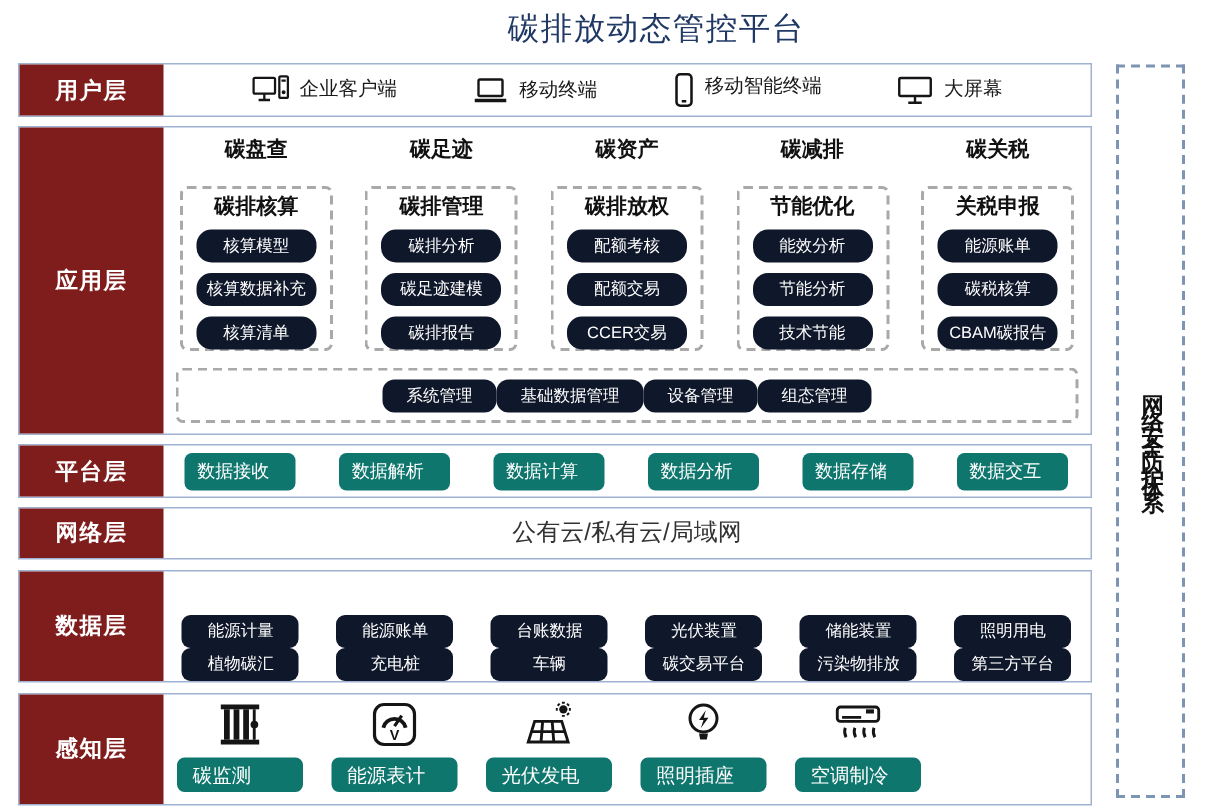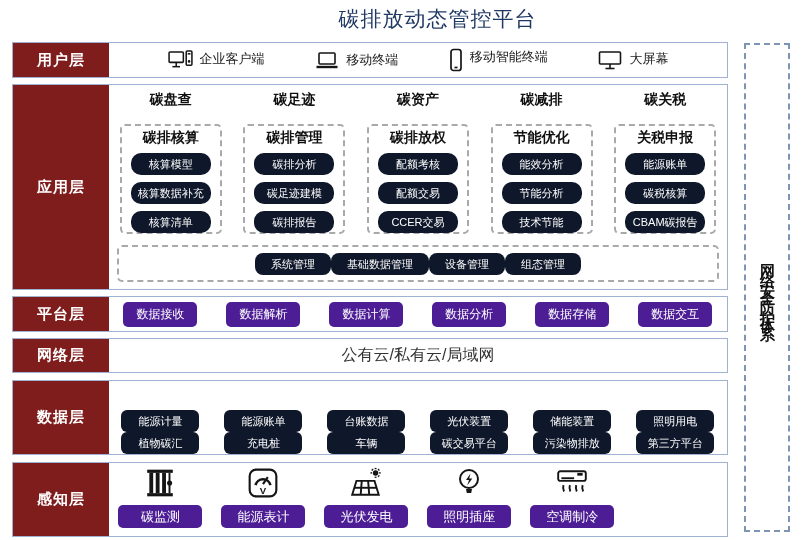--- a/index.html
+++ b/index.html
@@ -31,22 +31,22 @@
            display:flex;flex-direction:column;align-items:center;padding-top:3px;gap:7px;box-sizing:border-box}
   .app-box-title{font-size:14px;font-weight:bold;color:#111;line-height:17px}
   .pill-navy{background:#0f172a;color:#fff;font-size:11px;line-height:12px;padding:5px 6px;
              border-radius:10px;min-width:80px;text-align:center;box-sizing:border-box;white-space:nowrap}
   .mgmt-box{margin:11px 8px 0;height:37px;border:2px dashed #a9a9a9;border-radius:5px;
             display:flex;align-items:center;justify-content:center;box-sizing:border-box}
   .mgmt-box .pill-navy{min-width:0;padding:5px 16px;border-radius:8px}
 
   .platform-content{display:flex;align-items:center;height:100%}
   .pcol,.dcol{width:16.66%;display:flex;justify-content:center}
-  .pill-yellow{background:#4c1d95;color:#fff;font-size:12px;line-height:13px;padding:6px 8px;
-               border-radius:5px;min-width:74px;text-align:center;box-sizing:border-box;white-space:nowrap}
+  .pill-yellow{background:#0f766e;color:#fff;font-size:12px;line-height:13px;padding:6px 8px;
+               border-radius:5px;min-width:74px;text-align:left;box-sizing:border-box;white-space:nowrap}
 
   .network-content{display:flex;align-items:center;justify-content:center;height:100%;
                    font-size:16px;color:#333}
 
   .data-content{display:flex;flex-direction:column;justify-content:flex-end;height:100%}
   .data-row{display:flex}
   .data-content .pill-navy{border-radius:6px;min-width:78px;padding:5px 6px}
 
   .perc-content{display:flex;height:100%}
   .perc-item{width:16.66%;display:flex;flex-direction:column;align-items:center;

